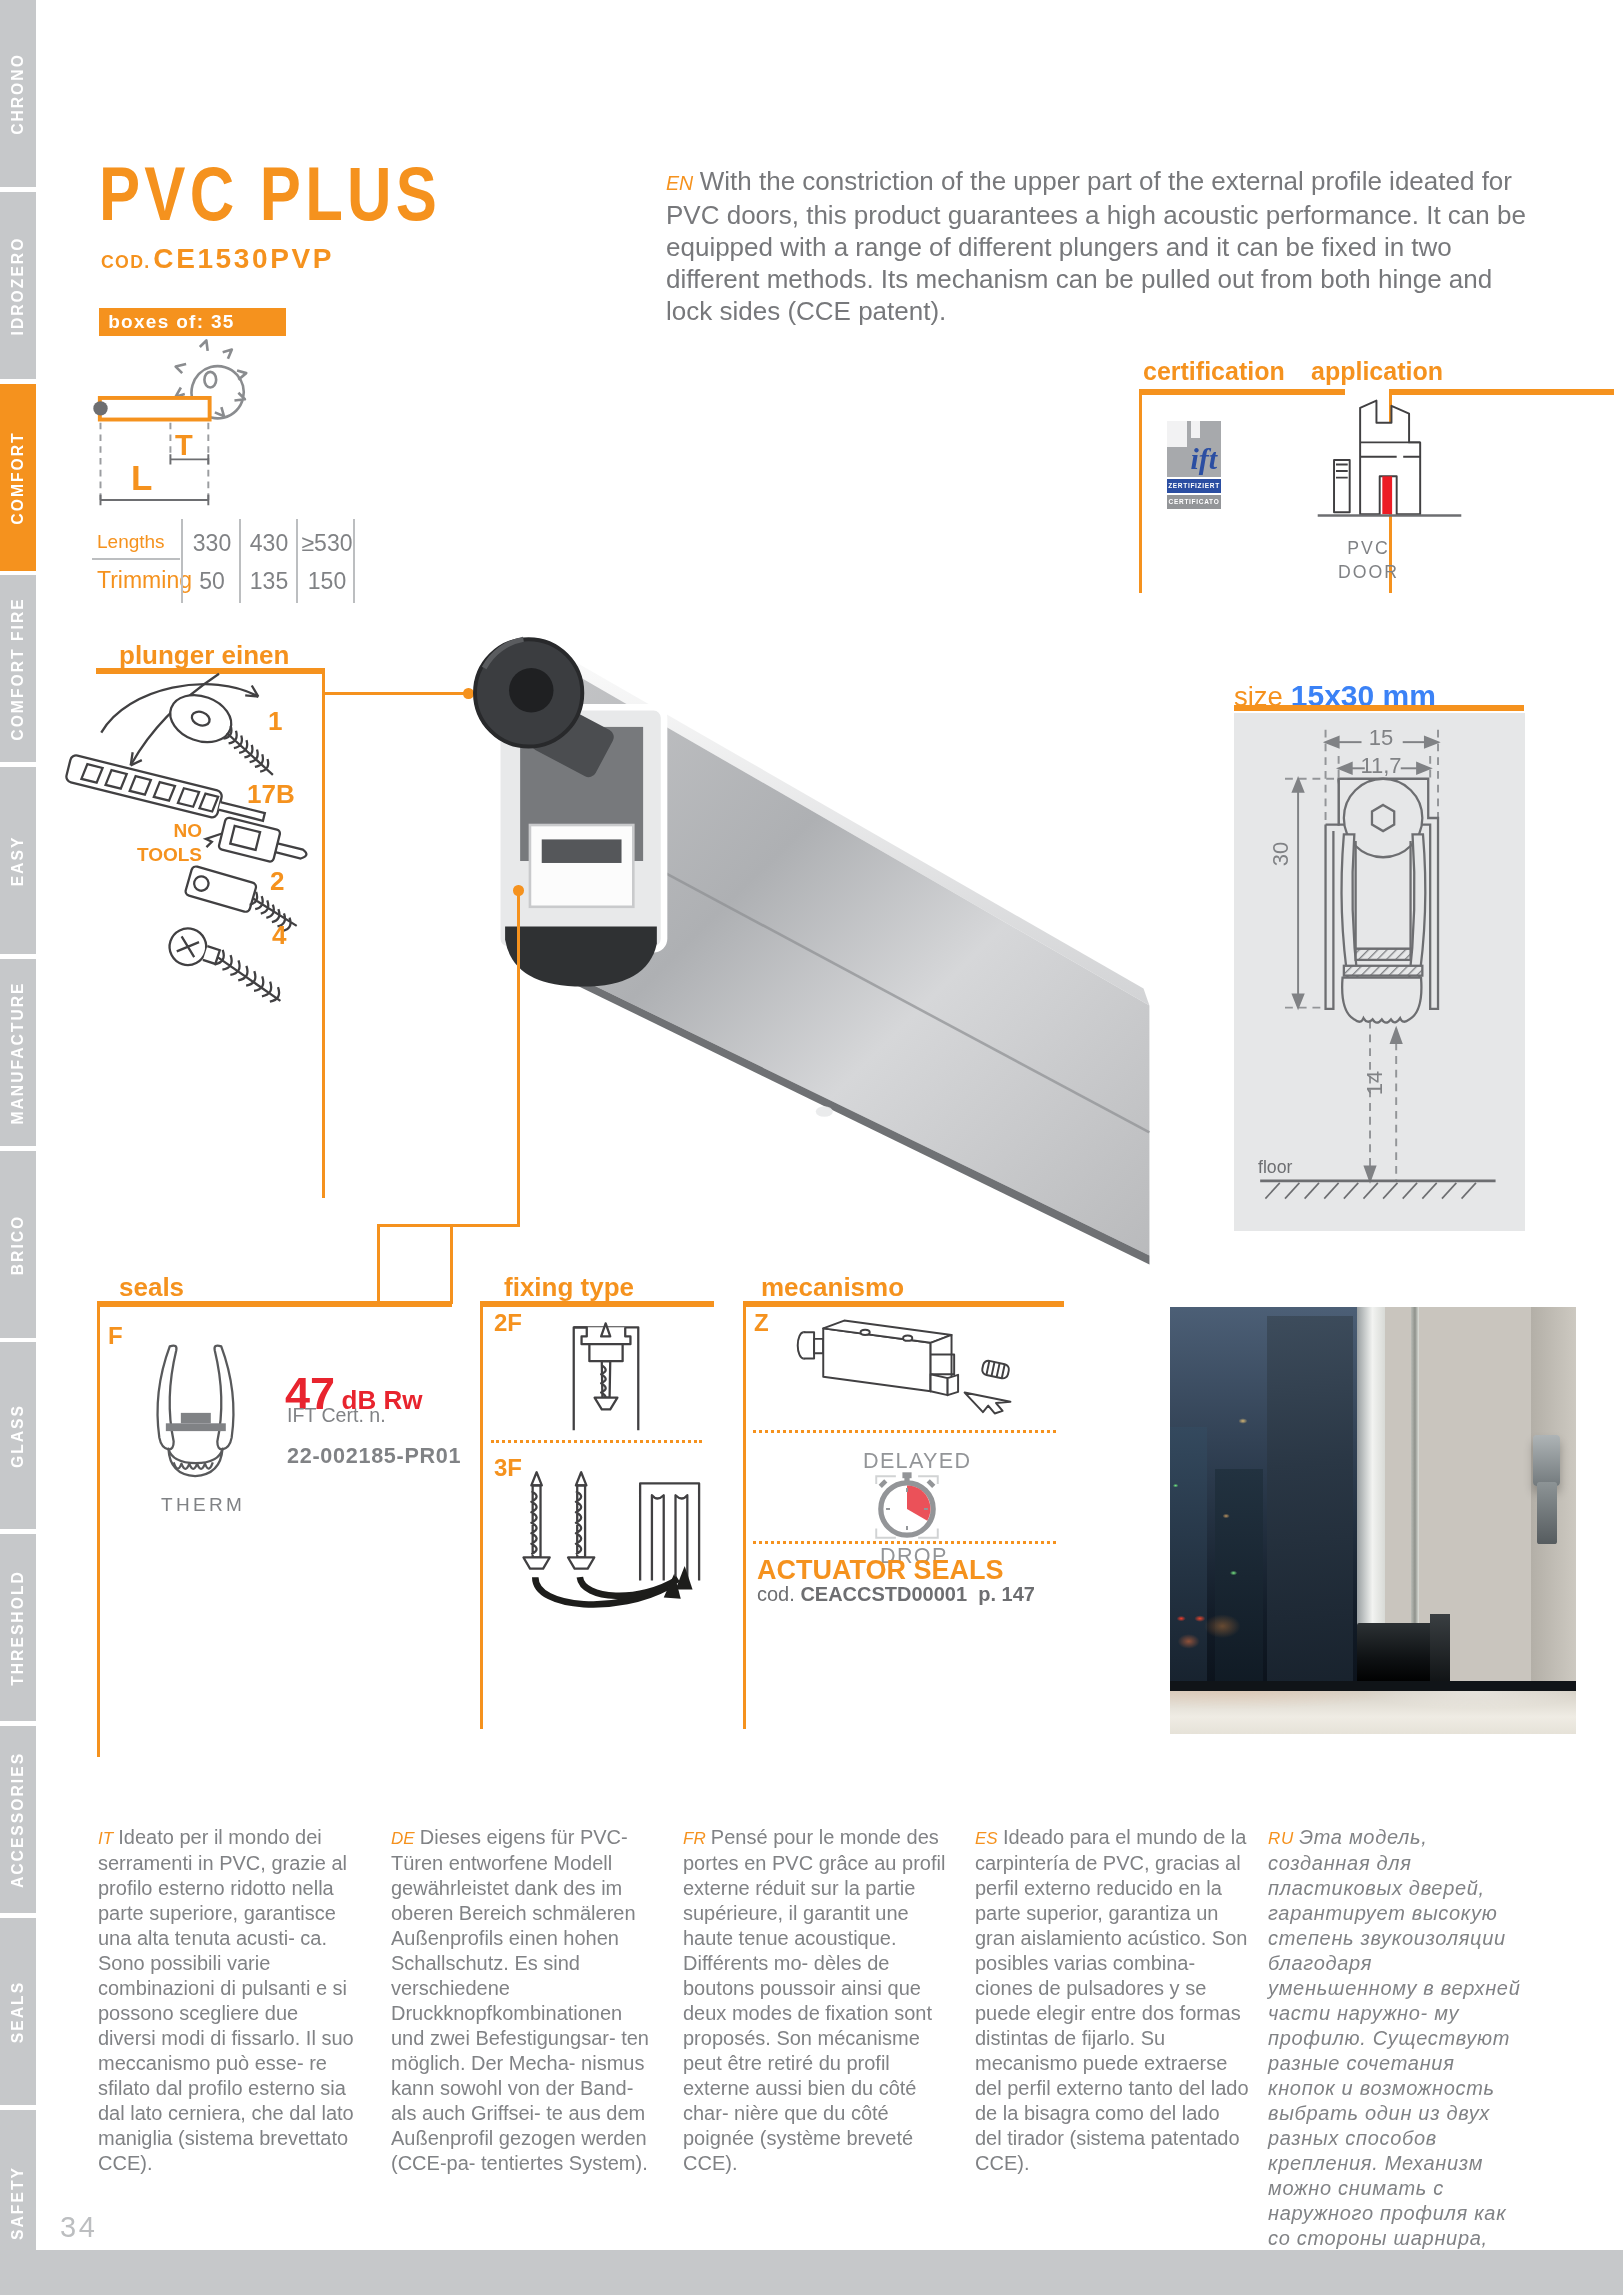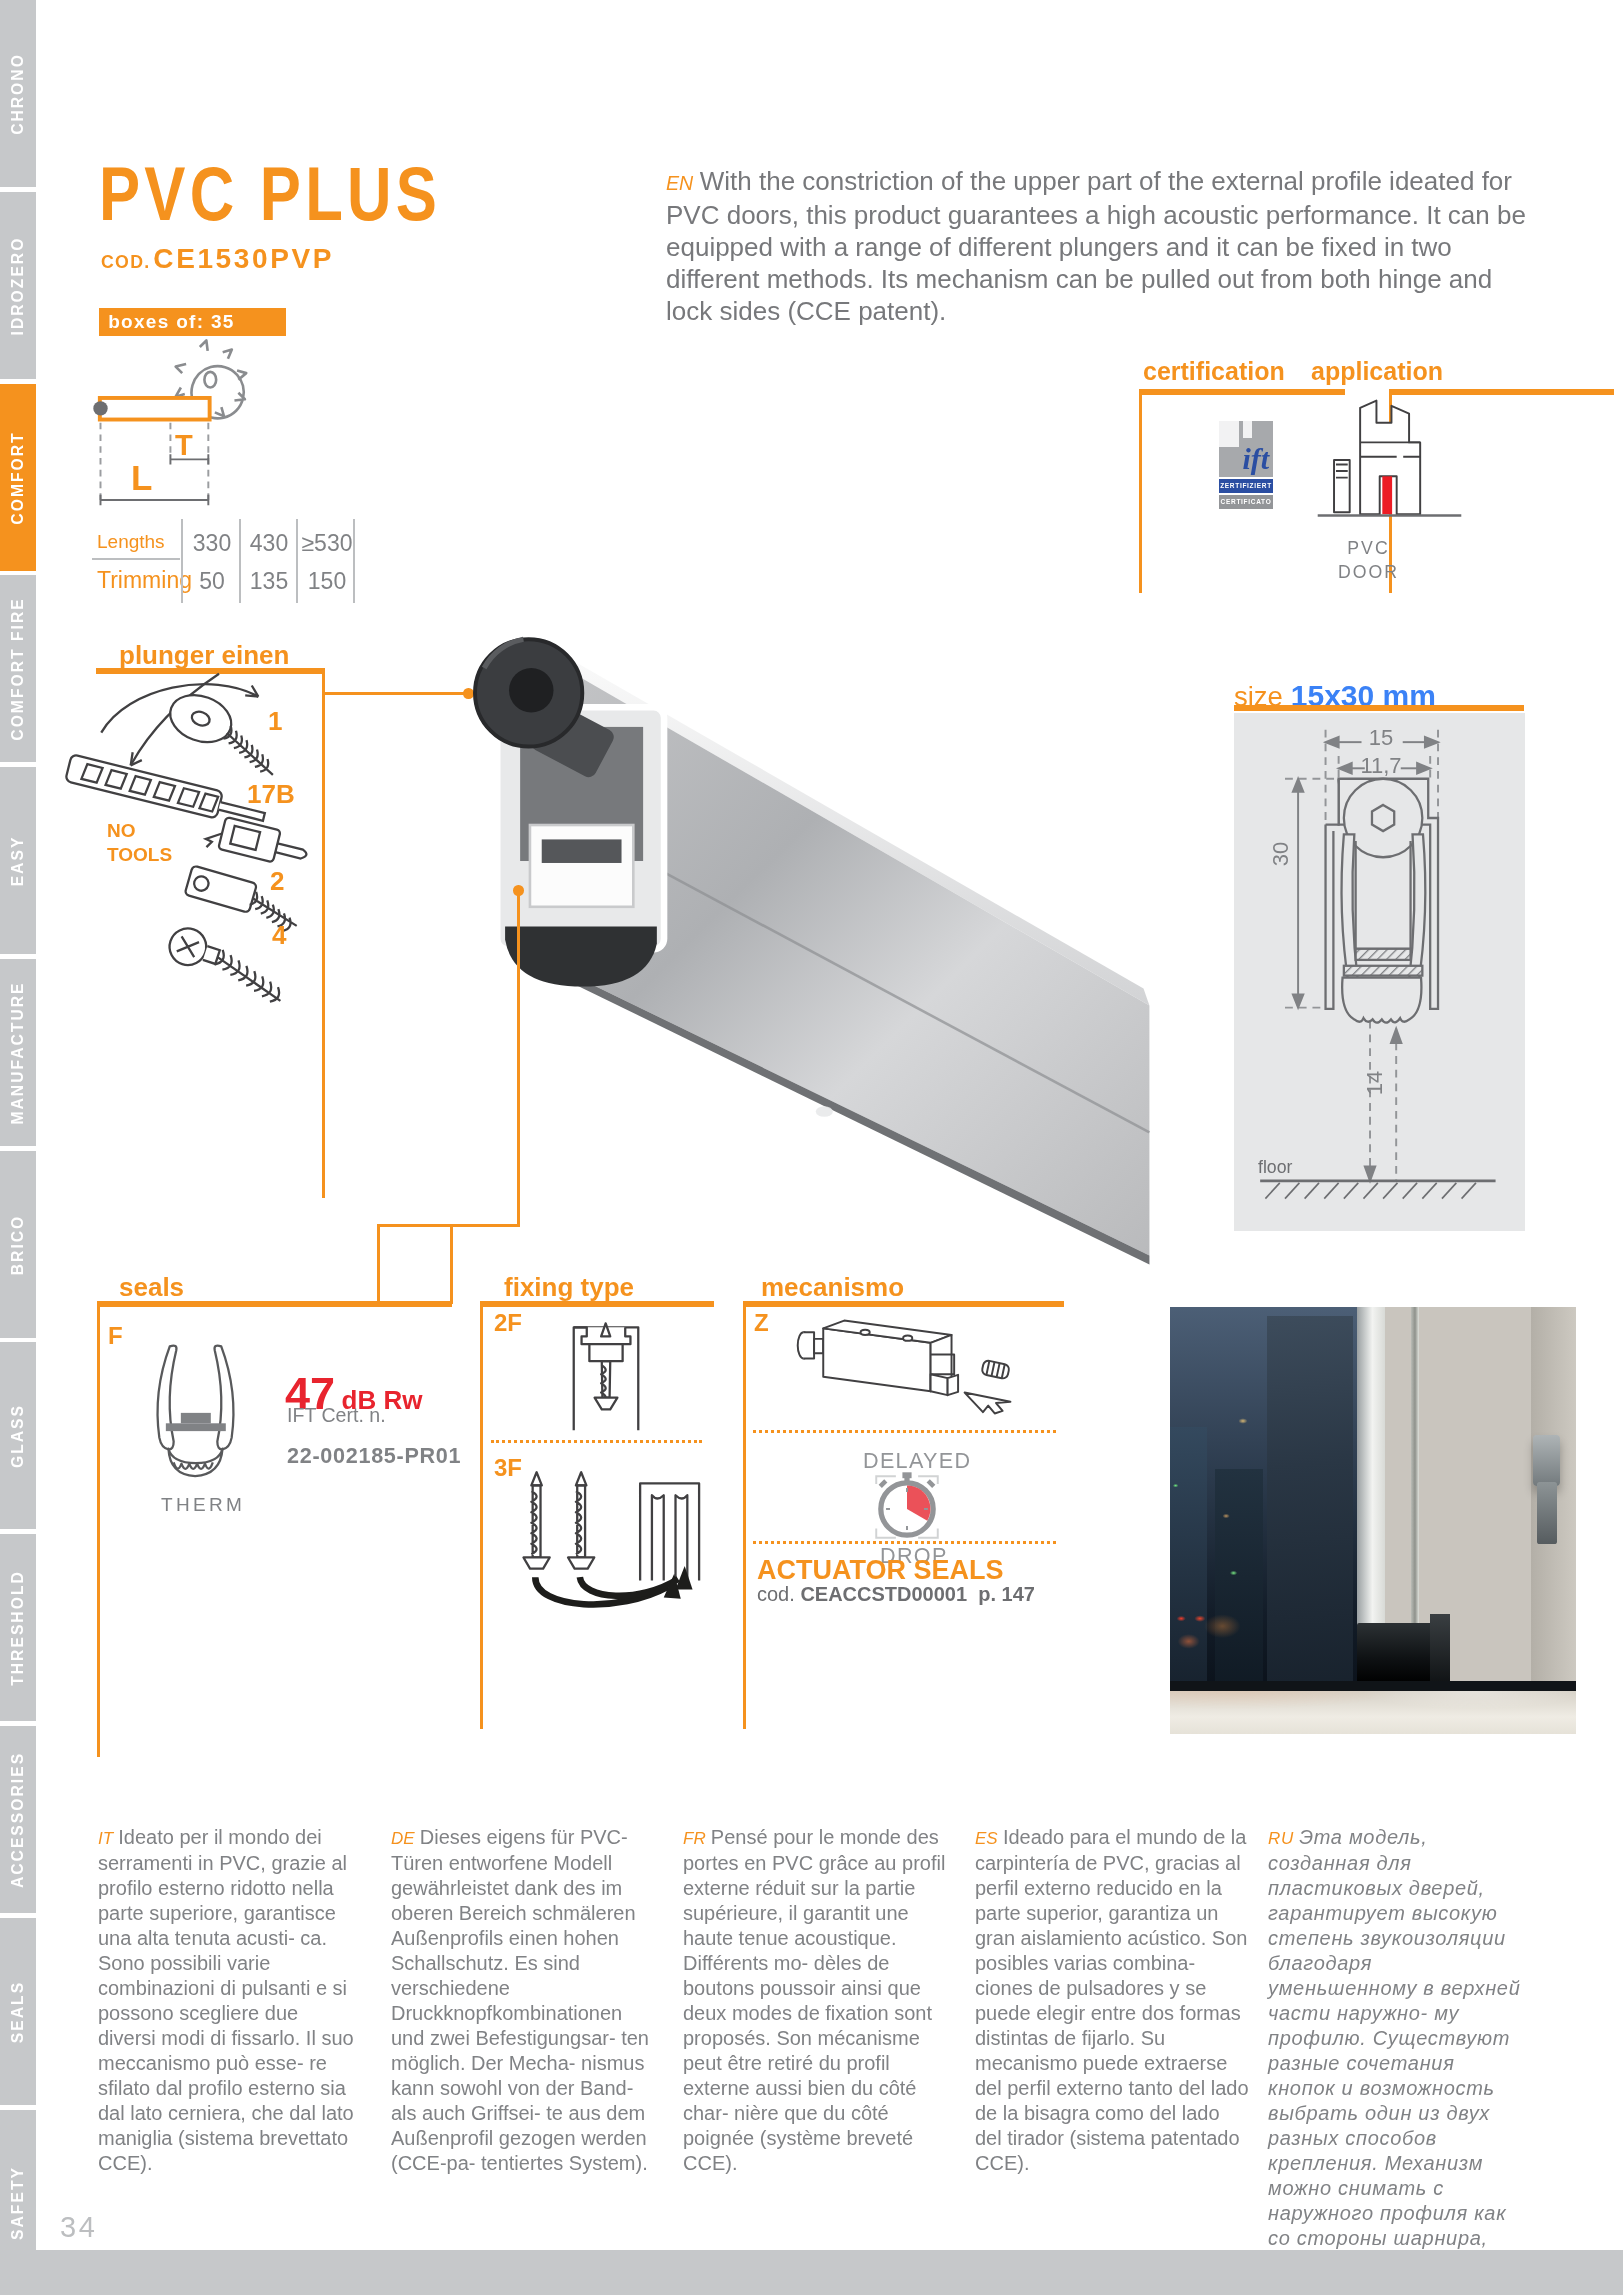--- a/index.html
+++ b/index.html
@@ -29,35 +29,35 @@
   .cod .c1{font-size:17.7px;font-weight:700;letter-spacing:1.3px}
   .cod .c2{font-size:28px;font-weight:700;letter-spacing:2.6px}
   .endesc{position:absolute;left:666px;top:165px;width:871px;font-size:26px;line-height:32px;color:#77787b}
   .lang-tag{color:var(--orange);font-style:italic;font-size:19.6px;padding-right:6.5px}
   .banner{position:absolute;left:99px;top:308px;width:187px;height:27.5px;background:var(--orange);
     color:#fff;font-size:19px;font-weight:700;letter-spacing:1.3px;line-height:27.5px;padding-left:9.2px}
   .vcell{position:absolute;width:58px;text-align:center;color:var(--txt);font-size:23px}
   .vdiv{position:absolute;width:2px;background:var(--line)}
   .hdiv{position:absolute;height:2px;background:var(--line)}
   
-  .ift{position:absolute;left:1219px;top:421px;width:54px}
+  .ift{position:absolute;left:1167px;top:421px;width:54px}
   .ift .sq{position:relative;width:54px;height:56px;background:#a7a9ac;overflow:hidden}
   .ift .sq .w1{position:absolute;left:0;top:0;width:19.6px;height:26px;background:#fff;opacity:.85}
   .ift .sq .w2{position:absolute;left:23.6px;top:0;width:9.2px;height:17px;background:#fff;opacity:.85}
   .ift .sq .t{position:absolute;right:3.9px;bottom:1.3px;font-family:"Liberation Serif",serif;font-style:italic;
     font-weight:700;font-size:30px;color:#2b4ea2}
   .ift .b1{width:54px;height:14.4px;background:#2b4ea2;color:#fff;font-size:6.5px;letter-spacing:0.7px;
     text-align:center;line-height:14.4px;font-weight:700;margin-top:2px}
   .ift .b2{width:54px;height:14.4px;background:#939598;color:#fff;font-size:6.5px;letter-spacing:0.7px;
     text-align:center;line-height:14.4px;font-weight:700;margin-top:1.3px}
   .pvcdoor{position:absolute;left:1329px;top:537px;width:79px;text-align:center;color:var(--txt);
     font-size:17.7px;letter-spacing:2px;line-height:23.6px;white-space:pre-line}
   
   .pl-num{position:absolute;color:var(--orange);font-weight:700;font-size:26px}
-  .notools{position:absolute;left:107px;top:819px;width:95px;text-align:left;color:var(--orange);
+  .notools{position:absolute;left:107px;top:819px;width:95px;text-align:right;color:var(--orange);
     font-weight:700;font-size:19px;line-height:23.6px;white-space:pre-line}
   
   .size-h{position:absolute;left:1234px;top:679px;white-space:nowrap}
   .size-h .s1{color:var(--orange);font-weight:400;font-size:27.5px}
   .size-h .s2{color:#3b82f6;font-weight:700;font-size:30px;padding-left:7.9px}
   .panel{position:absolute;left:1234px;top:713px;width:291px;height:518px;background:var(--panel)}
   .dim{position:absolute;color:var(--txt);font-size:22px}
   .dim.rot{transform:rotate(-90deg)}
   .floor-lab{position:absolute;left:1258px;top:1157px;color:var(--txt-d);font-size:17.7px}
   

